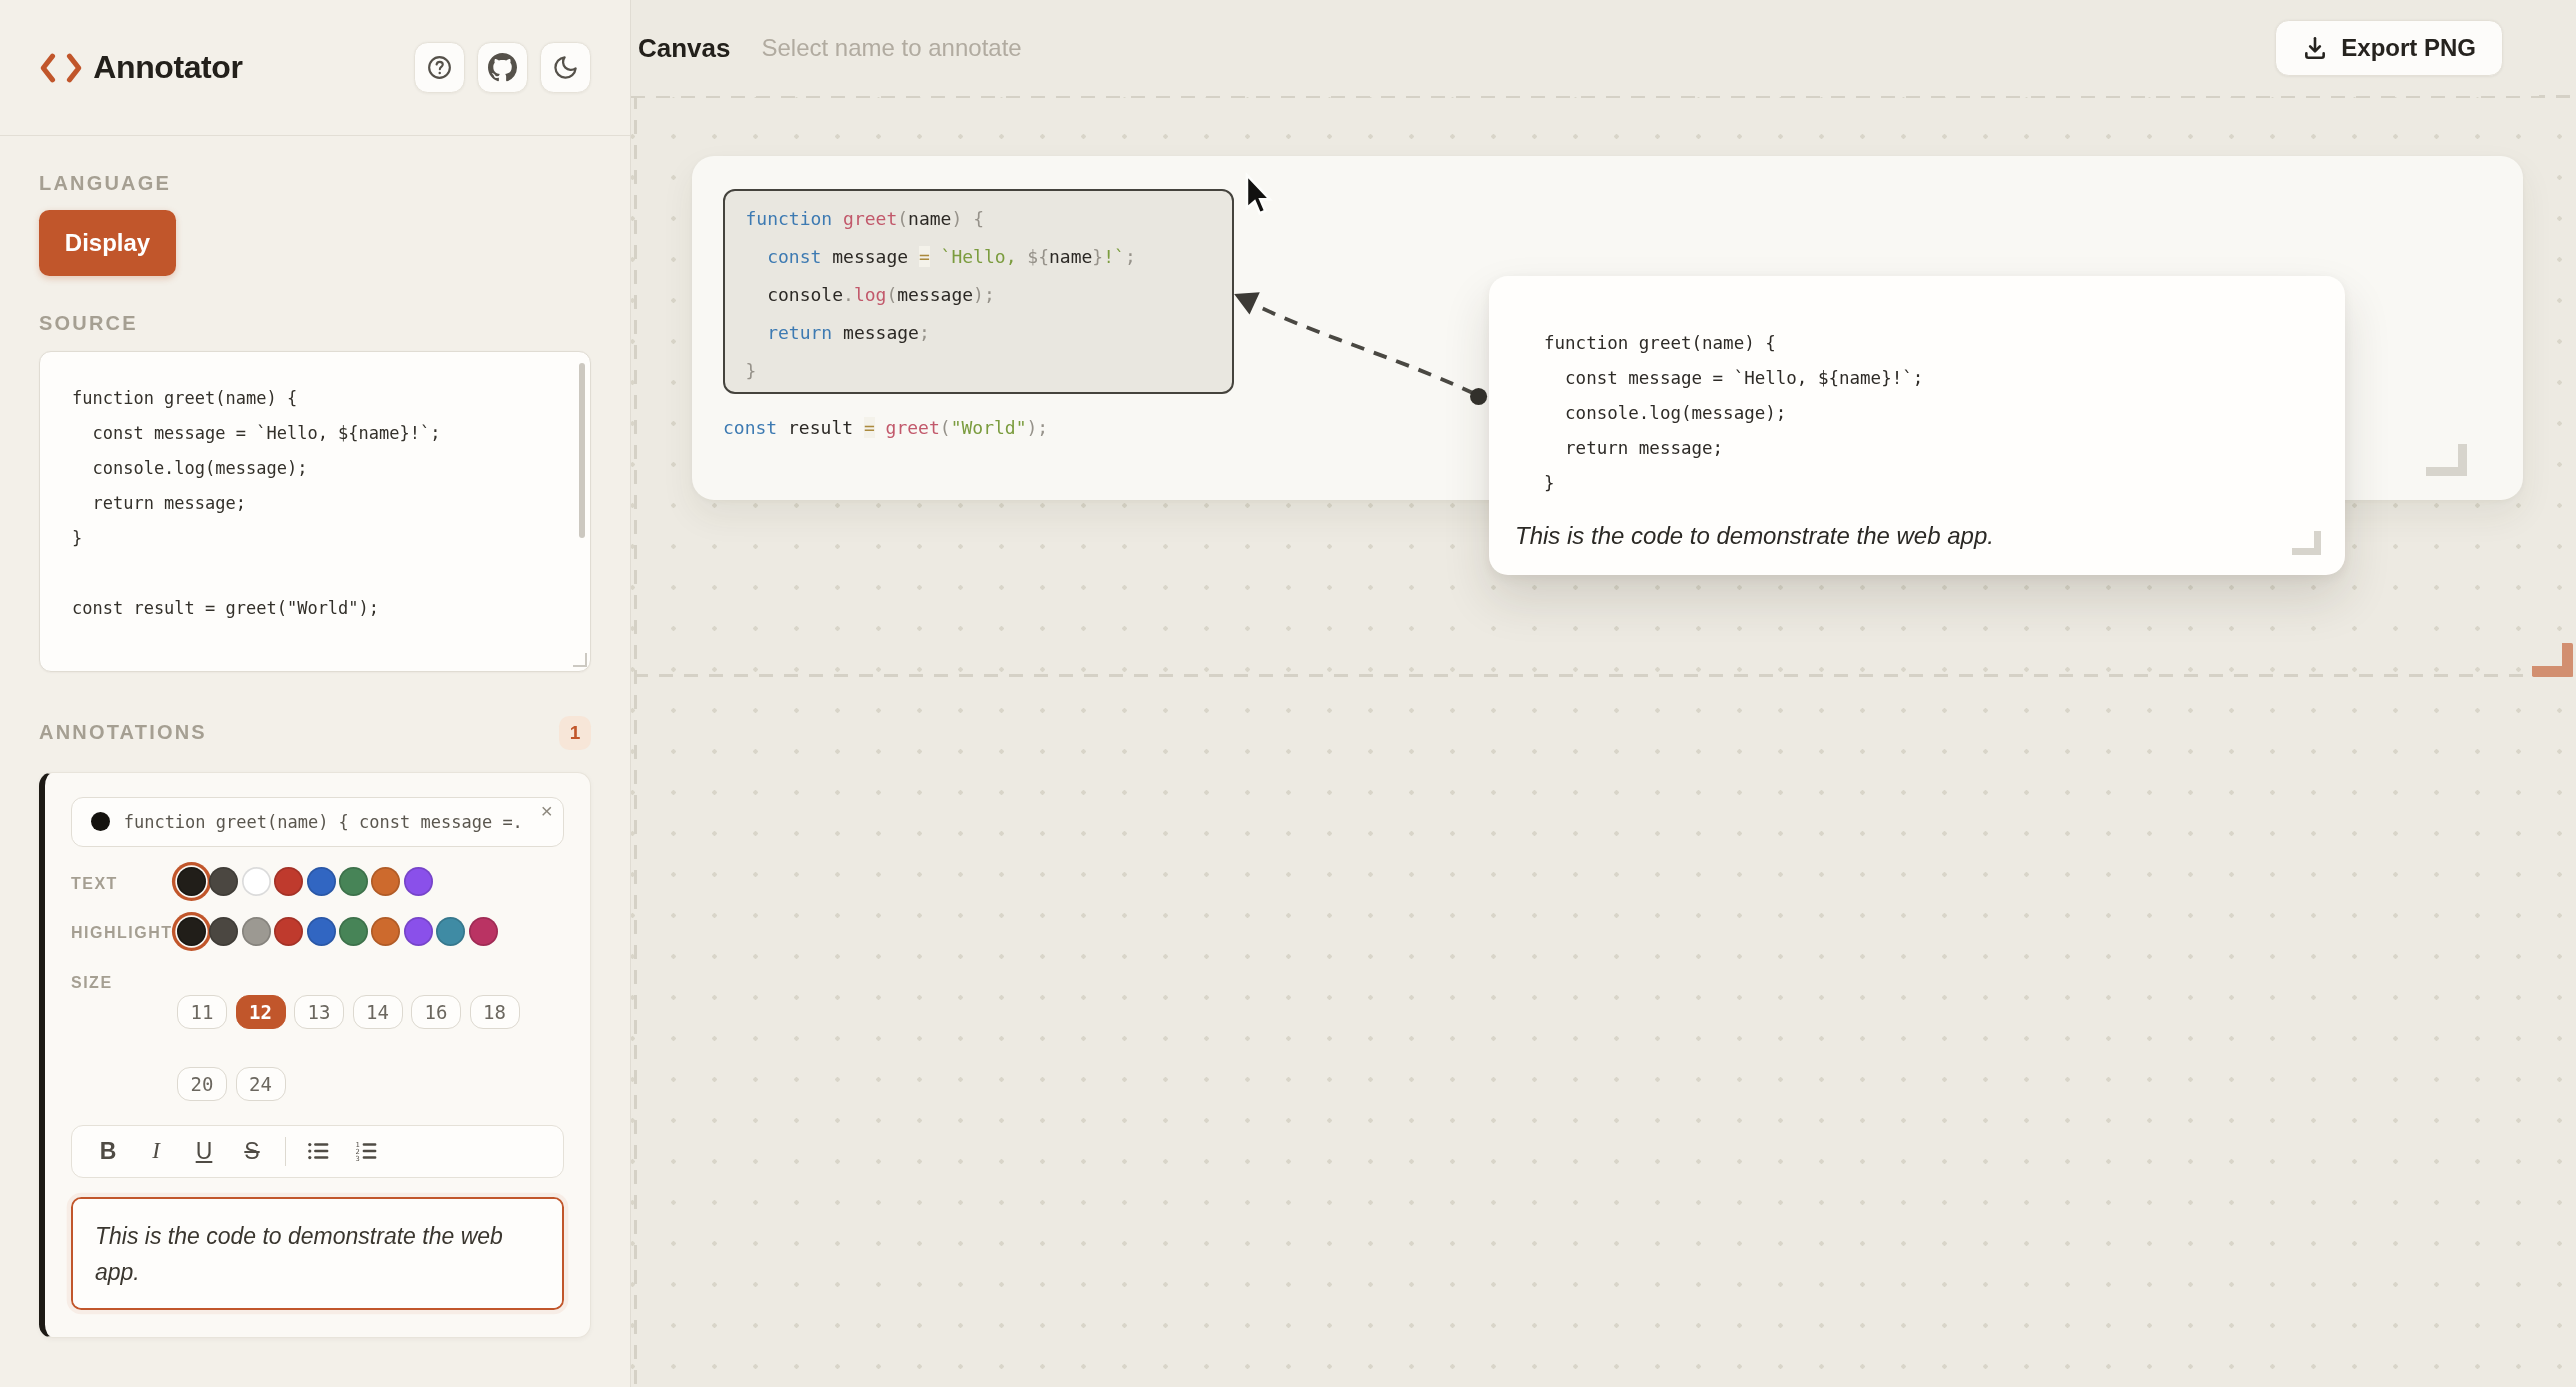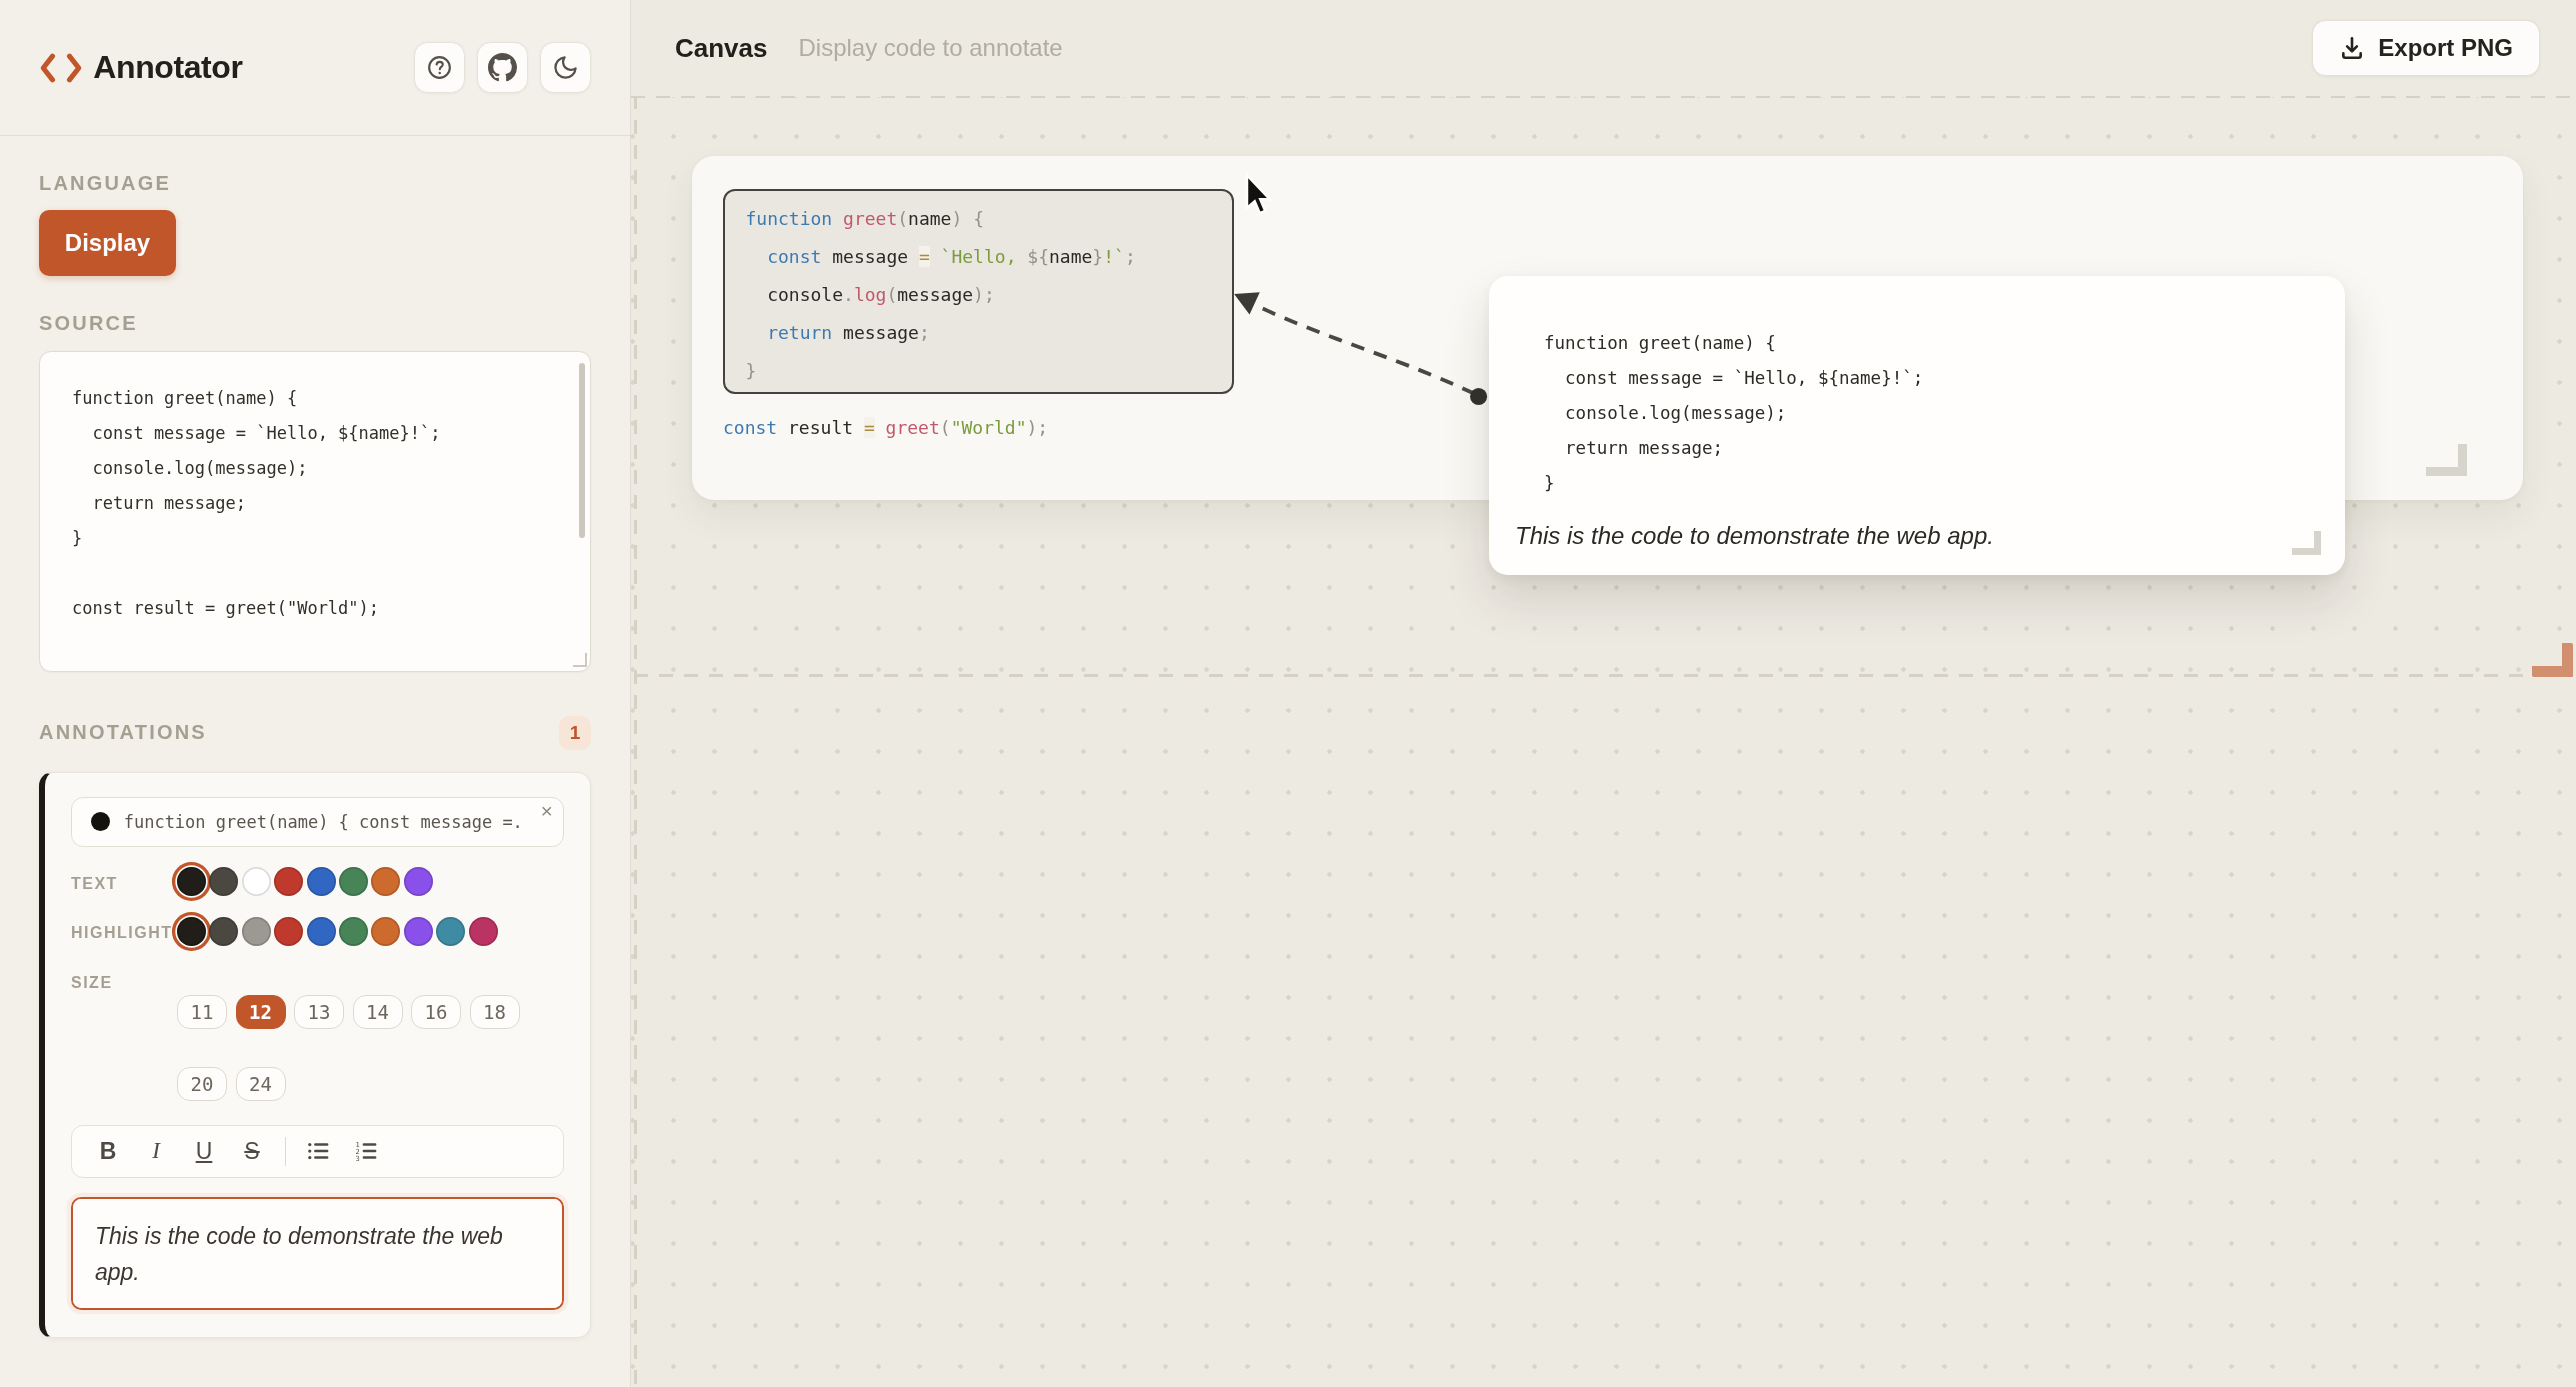--- a/index.html
+++ b/index.html
@@ -109,21 +109,21 @@
   .fmt-div { width:0.9px; height:29px; background:#ddd9d0; margin:0 8.5px; }
   .note-input {
     margin-top:19px; width:493px; height:113px; background:#fefdfb;
     border:2.6px solid #c1562b; border-radius:10.3px; padding:19px 22px;
     font-family:"Liberation Sans", sans-serif; font-style:italic; font-size:23px; line-height:36px;
     color:#3a362f; resize:none; display:block; box-shadow:0 0 0 4.3px rgba(193,86,43,.07);
   }
 
   
   .topbar {
-    position:absolute; left:631px; top:0; width:1945px; height:96px; z-index:4;
+    position:absolute; left:594px; top:0; width:1945px; height:96px; z-index:4;
     display:flex; align-items:center; padding:0 36px 0 44px; background:#edeae2;
   }
   .topbar-title { font-size:26px; font-weight:700; color:#23201b; }
   .topbar-hint { font-size:24px; color:#b1aba0; margin-left:31px; }
   .export-btn {
     margin-left:auto; height:56px; padding:0 26px; border-radius:13.7px; background:#fdfcfa;
     border:0.9px solid #e4e0d7; box-shadow:0 0.9px 2.6px rgba(40,30,10,.06); cursor:pointer;
     display:flex; align-items:center; gap:13.7px; font-family:inherit;
     font-size:24px; font-weight:600; color:#26231f;
   }
@@ -188,21 +188,21 @@
 </div>
 
 <div class="note-card">
   <div class="note-code mono"><div>function greet(name) {</div><div>  const message = `Hello, ${name}!`;</div><div>  console.log(message);</div><div>  return message;</div><div>}</div></div>
   <div class="note-text">This is the code to demonstrate the web app.</div>
   <div class="resize-L" style="right:24px; bottom:20.5px; width:29px; height:24px; border-width:7.7px;"></div>
 </div>
 
 <div class="topbar">
   <span class="topbar-title">Canvas</span>
-  <span class="topbar-hint">Display code to annotate</span>
+  <span class="topbar-hint">Select name to annotate</span>
   <button class="export-btn">
     <span style="display:flex;">
       <svg width="26" height="26" viewBox="0 0 24 24" fill="none" stroke="#26231f" stroke-width="2.4" stroke-linecap="round" stroke-linejoin="round">
         <path d="M12 3v11"></path>
           <path d="M7.5 10.5L12 15l4.5-4.5"></path>
           <path d="M4 17v2.2c0 .99.81 1.8 1.8 1.8h12.4c.99 0 1.8-.81 1.8-1.8V17"></path>
       </svg>
     </span>
     <span>Export PNG</span>
   </button>

